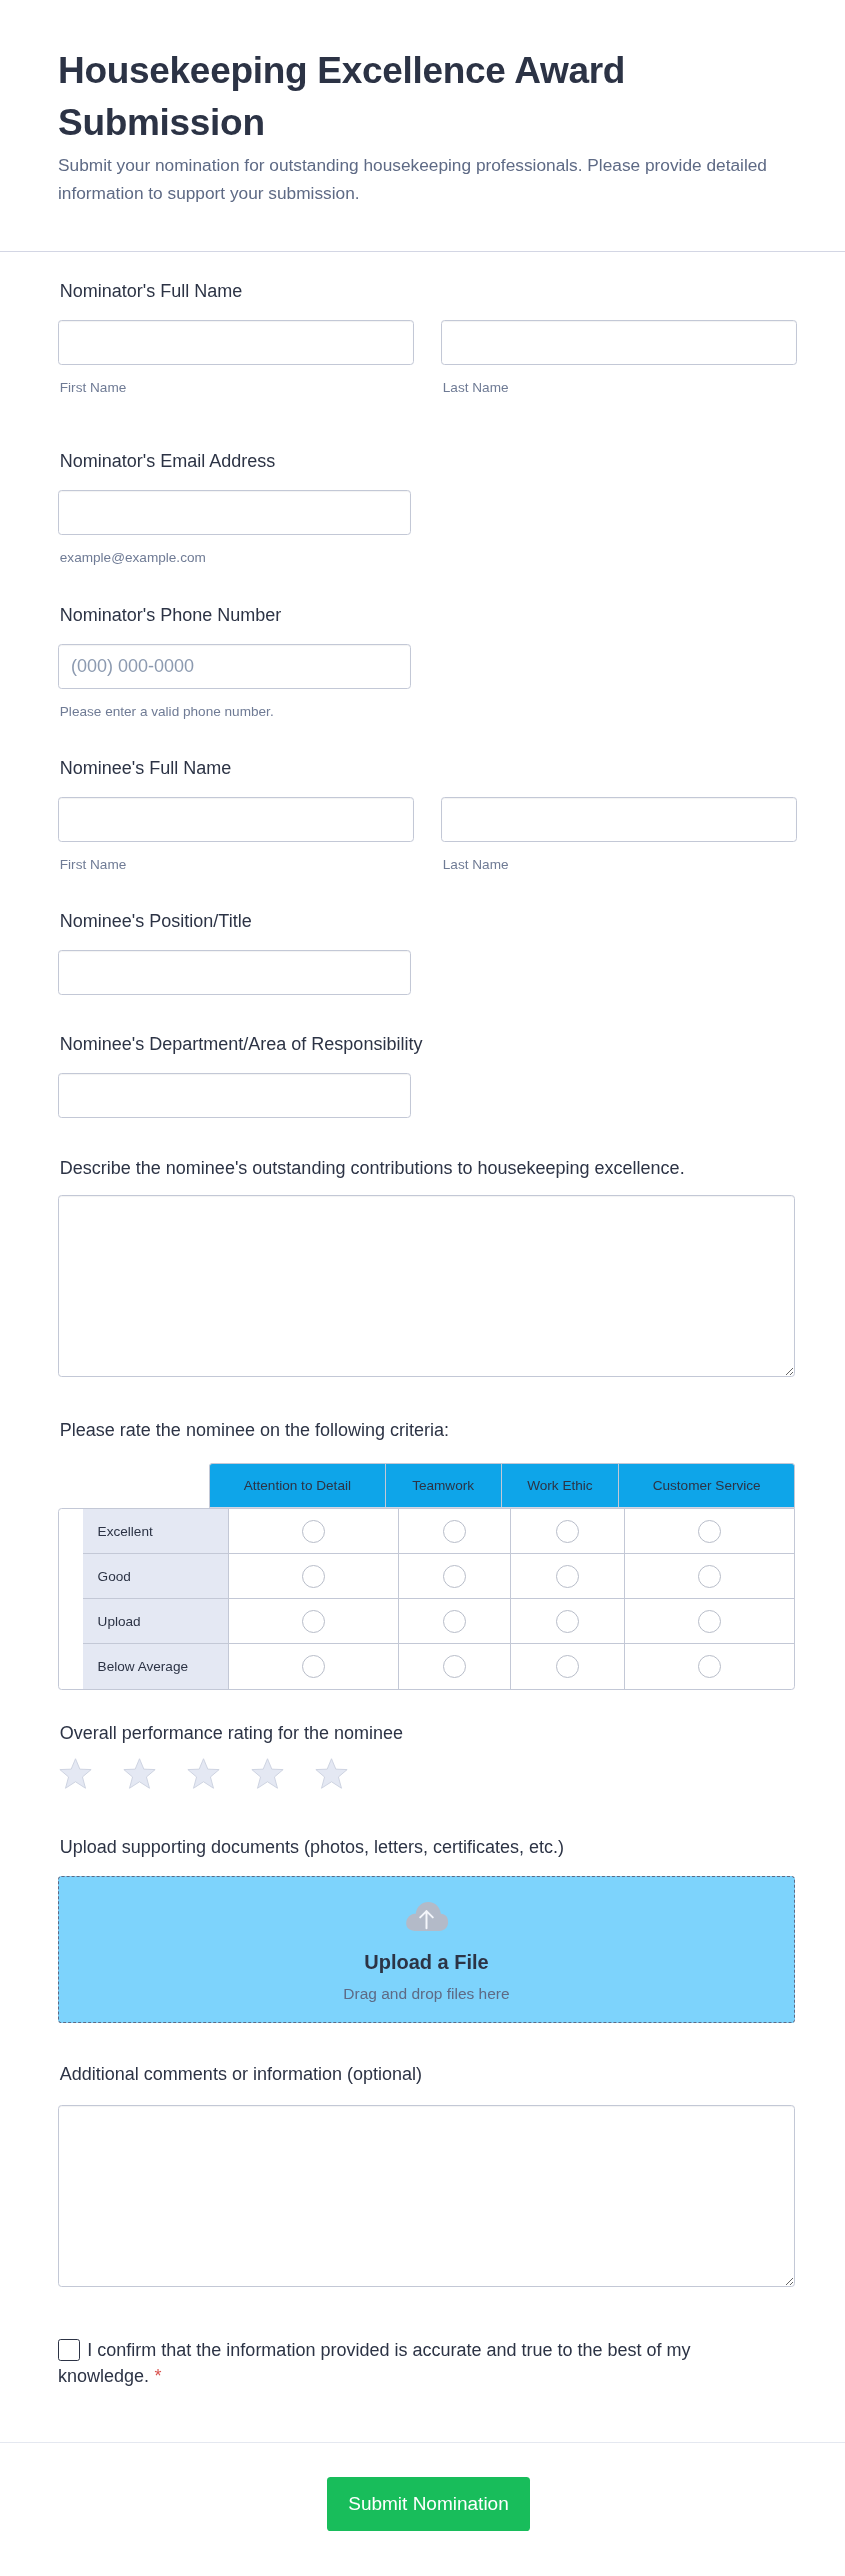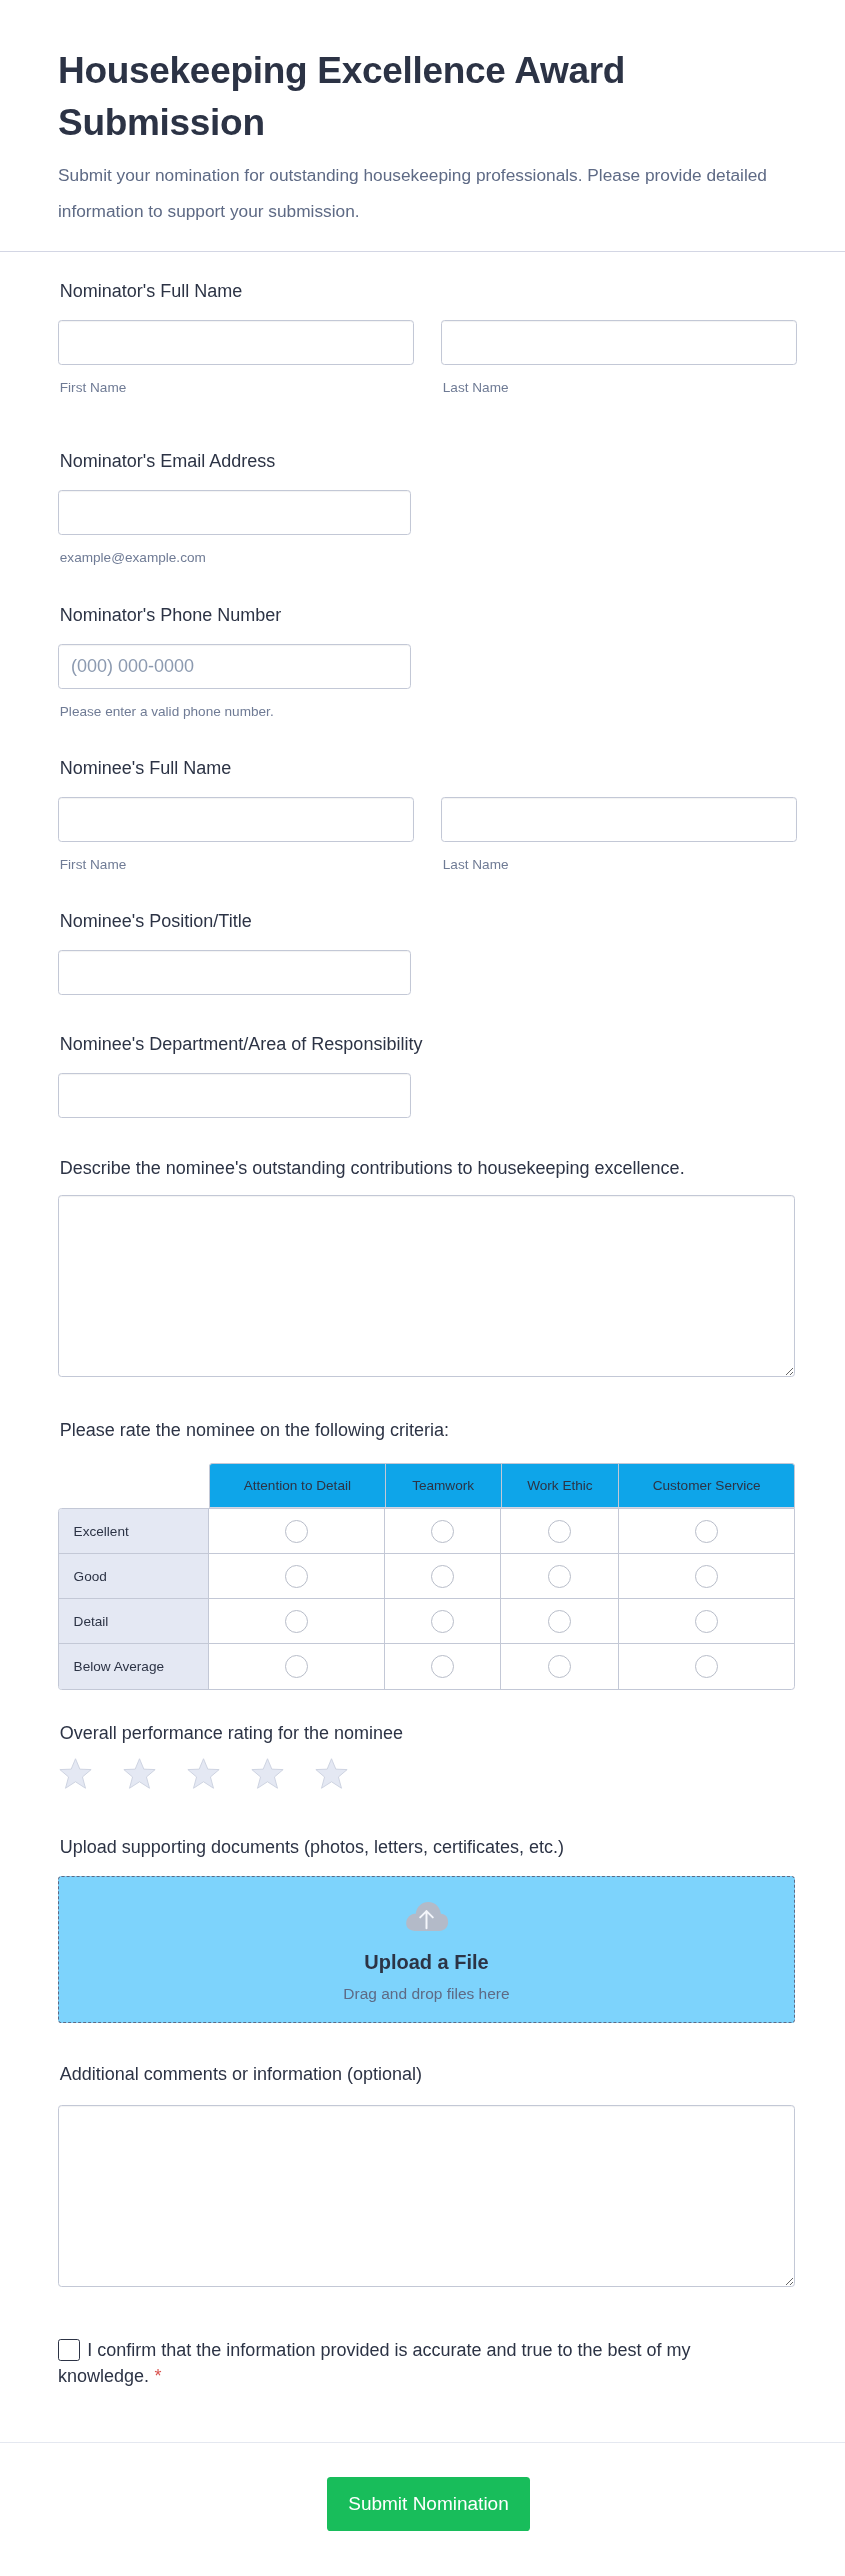--- a/index.html
+++ b/index.html
@@ -1,40 +1,40 @@
 <!DOCTYPE html>
 <html style="font-size:14.6px"><head>
 <meta charset="utf-8">
 <style>
   * { box-sizing: border-box; margin: 0; padding: 0; }
   html, body { width: 846px; background: #ffffff; }
   body { font-family: "Liberation Sans", "DejaVu Sans", sans-serif; color: #2c3345; position: relative; height: 2576px; }
 
   .header { padding: 45px 23px 0 58px; height: 252px; border-bottom: 0.9px solid #d3d6e4; }
   .title { font-size: 37px; font-weight: bold; line-height: 52px; color: #2c3345; width: 655px; letter-spacing: -0.3px; }
-  .subtitle { font-size: 17.3px; line-height: 36px; color: #5e6a85; margin-top: 8px; width: 737px; }
+  .subtitle { font-size: 17.3px; line-height: 28px; color: #5e6a85; margin-top: 2px; width: 737px; }
 
   .field { position: absolute; left: 58px; }
   .label { font-size: 18px; color: #2c3345; line-height: 22px; margin-left: 1.8px; }
   .input { display: block; height: 45px; border: 0.9px solid #c3c8d6; border-radius: 3.6px; background: #fff; box-shadow: inset 0 0.9px 0.9px rgba(0,0,0,0.05); font-family: "Liberation Sans", sans-serif; font-size: 18px; padding: 8px 12px; color: #2c3345; outline: none; }
   .input::placeholder { color: #8c9ab0; }
   .sublabel { font-size: 13.6px; color: #6f7b95; margin-top: 14.6px; margin-left: 1.8px; }
   .row2 { display: flex; gap: 27px; margin-top: 18px; }
   .row2 > div { width: 356px; }
   .row2 .input { width: 356px; }
   .single { margin-top: 18px; }
   .single .input { width: 353px; }
   textarea.input { width: 737px; height: 182px; resize: vertical; padding: 11px; }
 
   
   .matrix { margin-top: 22px; position: relative; width: 737px; height: 227px; }
   .m-head { position: absolute; left: 151px; top: 0; width: 586px; height: 45px; background: #0ea5e9; border: 0.9px solid #c3c8d6; border-bottom: 0.9px solid #d3d6e4; border-radius: 3.6px 3.6px 0 0; display: flex; }
   .m-head > div { font-size: 13.6px; color: #2c3345; display: flex; align-items: center; justify-content: center; border-right: 0.9px solid #c3c8d6; }
   .m-head > div:last-child { border-right: none; }
-  .m-body { position: absolute; left: 0; top: 45px; width: 737px; border: 0.9px solid #c3c8d6; border-radius: 3.6px 0 3.6px 3.6px; overflow: hidden; }
+  .m-body { position: absolute; left: 0; top: 45px; width: 737px; border: 0.9px solid #c3c8d6; border-radius: 3.6px 0 3.6px 3.6px; overflow: hidden; padding-left: 24px; }
   .m-row { display: flex; height: 45px; border-bottom: 0.9px solid #c3c8d6; }
   .m-row:last-child { border-bottom: none; }
   .m-rowlabel { width: 150px; background: #e4e8f3; font-size: 13.6px; padding-left: 14.6px; display: flex; align-items: center; border-right: 0.9px solid #c3c8d6; }
   .m-cell { display: flex; align-items: center; justify-content: center; border-right: 0.9px solid #c3c8d6; }
   .m-cell:last-child { border-right: none; }
   .radio { width: 23px; height: 23px; border: 1.4px solid #b8bdc9; border-radius: 50%; background: #fff; }
   .c1 { width: 176px; } .c2 { width: 116px; } .c3 { width: 118px; } .c4 { width: 175px; }
 
   
   .stars { display: flex; gap: 29px; margin-top: 12.7px; margin-left: 0px; }
@@ -158,21 +158,21 @@
             <span class="radio"></span>
           </div>
           <div class="m-cell c3">
             <span class="radio"></span>
           </div>
           <div class="m-cell c4">
             <span class="radio"></span>
           </div>
         </div>
         <div class="m-row">
-          <div class="m-rowlabel">Detail</div>
+          <div class="m-rowlabel">Upload</div>
           <div class="m-cell c1">
             <span class="radio"></span>
           </div>
           <div class="m-cell c2">
             <span class="radio"></span>
           </div>
           <div class="m-cell c3">
             <span class="radio"></span>
           </div>
           <div class="m-cell c4">

